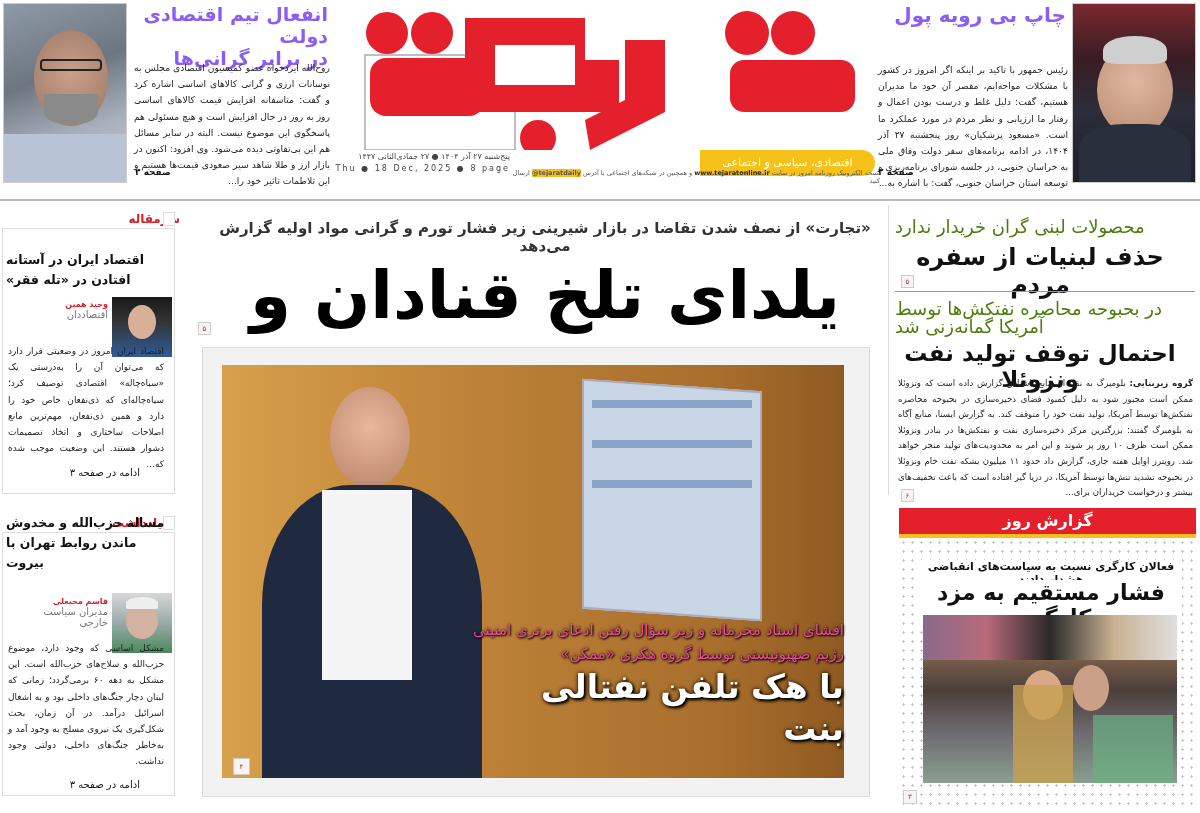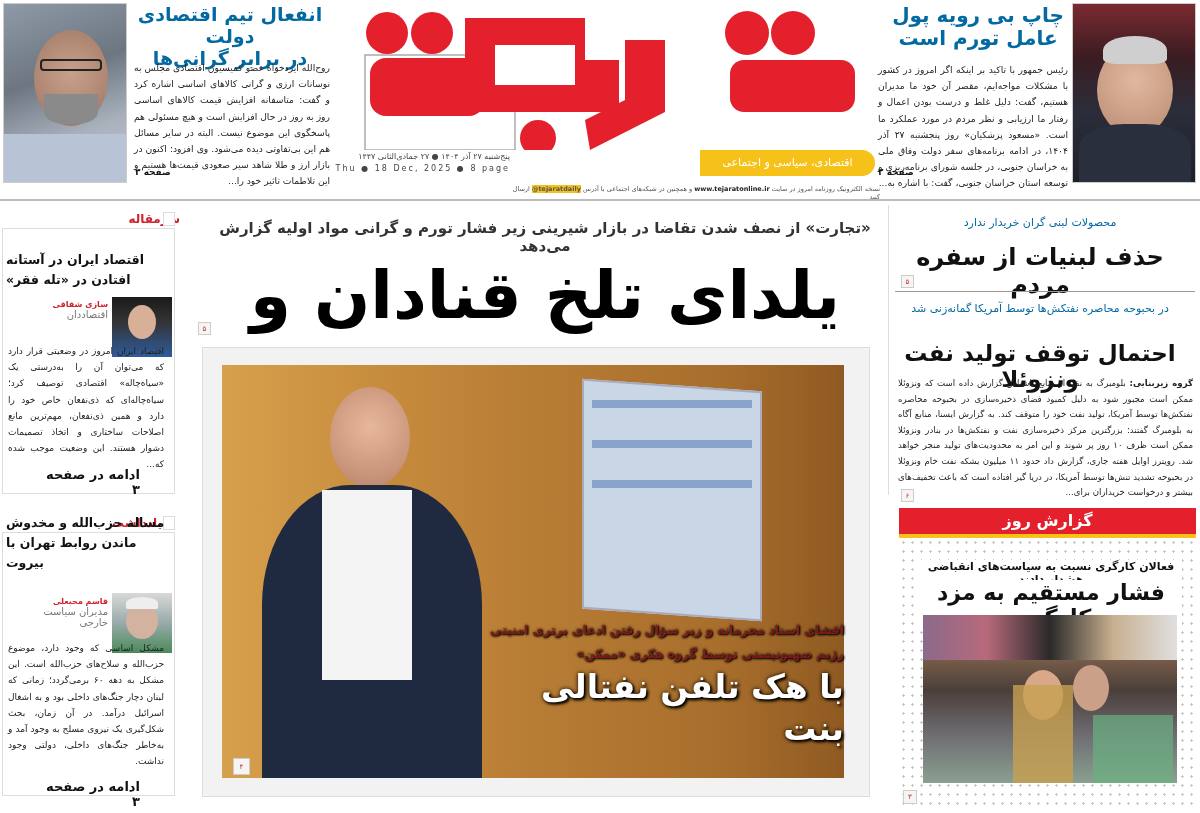--- a/index.html
+++ b/index.html
@@ -2,63 +2,62 @@
 <html><head>
 <meta charset="utf-8">
 <style>
 *{box-sizing:border-box;margin:0;padding:0}
 html,body{width:1200px;height:813px;overflow:hidden;background:#fff}
 body{font-family:"DejaVu Sans",sans-serif;color:#111;position:relative;direction:rtl}
 .abs{position:absolute}
 .top-right-photo{left:1072px;top:3px;width:124px;height:180px;background:linear-gradient(180deg,#7a2a30 0%,#3a1c22 30%,#2b2d3a 60%,#1e1f28 100%);border:1px solid #ccc;overflow:hidden}
 .top-left-photo{left:3px;top:3px;width:124px;height:180px;background:linear-gradient(160deg,#8e9aa8 0%,#6d7680 40%,#a8b0bc 70%,#c8ccd4 100%);border:1px solid #ccc;overflow:hidden}
 .face{position:absolute;border-radius:50%}
-.lead-title{font-weight:bold;text-align:center;line-height:1.15;color:#0369a1}
+.lead-title{font-weight:bold;line-height:1.15;color:#8b5cf6}
 .lead-body{font-size:9.2px;line-height:16.2px;text-align:justify;color:#222}
 .page-ref{font-size:9px;font-weight:bold;color:#111}
 .logo-wrap{left:335px;top:0;width:540px;height:150px}
 .tagline{left:700px;top:150px;width:175px;height:26px;background:#f6c21a;border-radius:0 13px 13px 0;color:#fff;font-size:11px;text-align:center;line-height:26px}
 .meta{left:330px;top:151px;width:180px;font-size:8px;line-height:12px;color:#444;text-align:right}
-.weburl{left:510px;top:185px;width:370px;font-size:6.5px;color:#555;text-align:right}
+.weburl{left:510px;top:169px;width:370px;font-size:6.5px;color:#555;text-align:right}
 .rule{left:0;top:199px;width:1200px;height:2px;background:#bbb}
 .kicker{left:205px;top:219px;width:680px;font-size:15px;font-weight:bold;text-align:center;color:#333}
 .mainhead{left:205px;top:253px;width:680px;font-size:66px;font-weight:900;text-align:center;line-height:86px;color:#000;letter-spacing:-1px}
 .pgbox{width:13px;height:13px;border:1px solid #ccc;background:#f7f4f4;font-size:7px;color:#c0303a;text-align:center;line-height:12px}
 .photo-frame{left:202px;top:347px;width:668px;height:450px;background:#f2f2f2;border:1px solid #ddd}
 .main-photo{left:222px;top:365px;width:622px;height:413px;background:linear-gradient(90deg,#d7a04c 0%,#c4893b 30%,#b57a33 55%,#a86e2c 80%,#8f5a22 100%);overflow:hidden}
-.overlay-kicker{font-size:12px;font-weight:bold;color:#7f1d1d;text-shadow:0 0 3px #000,1px 1px 2px #000;text-align:right;line-height:24px}
+.overlay-kicker{font-size:15px;font-weight:normal;color:#ec4899;text-shadow:0 0 3px #000,1px 1px 2px #000;text-align:right;line-height:24px}
 .overlay-head{font-size:33px;font-weight:900;color:#fff;text-shadow:0 0 4px #000,2px 2px 3px #000;text-align:right;line-height:42px}
 .side-section{border:1px solid #ddd;background:#fff}
 .sec-label{font-size:12px;color:#d0202c;font-weight:bold}
 .sec-tab{background:#fff;border:1px solid #ddd;width:12px;height:14px}
 .col-head{font-size:12.5px;font-weight:bold;text-align:left;line-height:20px;color:#111}
 .author{font-size:8px;color:#d0202c;font-weight:bold;text-align:right}
 .author-role{font-size:10px;color:#777;text-align:right}
 .col-body{font-size:9px;line-height:16.2px;color:#222;text-align:justify}
-.cont{font-size:13px;font-weight:bold;color:#111}
-.rc-sub{font-size:11px;color:#0369a1;text-align:center}
+.cont{font-size:10px;font-weight:normal;color:#111}
+.rc-sub{font-size:18px;color:#4d7c0f;text-align:left}
 .rc-head{font-size:23px;font-weight:900;text-align:center;color:#111}
 .rc-body{font-size:8.6px;line-height:15.6px;color:#222;text-align:justify}
 .banner{left:899px;top:508px;width:297px;height:26px;background:#e3202c;color:#fff;font-size:16px;font-weight:bold;text-align:center;line-height:26px}
 .banner-strip{left:899px;top:534px;width:297px;height:4px;background:#f6c21a}
 .dotted{left:899px;top:538px;width:297px;height:270px;background-image:radial-gradient(#c8c8c8 1px,transparent 1.2px);background-size:9px 9px}
 .market-photo{left:923px;top:615px;width:254px;height:168px;background:linear-gradient(180deg,#5a4a3c 0%,#7a5e4a 25%,#4b3f3a 45%,#6d6a70 70%,#8aa090 100%);overflow:hidden}
 .vline{width:1px;background:#ddd}
 </style>
 </head>
 <body>
 
 <div class="abs top-right-photo">
   <div class="face" style="left:24px;top:40px;width:76px;height:92px;background:radial-gradient(circle at 50% 40%,#e0b8a0,#b88a70);"></div>
   <div class="face" style="left:30px;top:32px;width:64px;height:28px;background:#cfcfcf;border-radius:50% 50% 20% 20%"></div>
   <div class="abs" style="left:6px;top:120px;width:112px;height:60px;background:#2a2f3e;border-radius:40% 40% 0 0"></div>
 </div>
 <div class="abs lead-title" style="left:890px;top:4px;width:176px;font-size:20px;">
   <div>چاپ بی رویه پول</div>
-  <div>عامل تورم است</div>
 </div>
 <div class="abs lead-body" style="left:878px;top:62px;width:190px;">رئیس جمهور با تاکید بر اینکه اگر امروز در کشور با مشکلات مواجه‌ایم، مقصر آن خود ما مدیران هستیم، گفت: دلیل غلط و درست بودن اعمال و رفتار ما ارزیابی و نظر مردم در مورد عملکرد ما است. «مسعود پزشکیان» روز پنجشنبه ۲۷ آذر ۱۴۰۴، در ادامه برنامه‌های سفر دولت وفاق ملی به خراسان جنوبی، در جلسه شورای برنامه‌ریزی و توسعه استان خراسان جنوبی، گفت: با اشاره به...</div>
 <div class="abs page-ref" style="left:878px;top:167px;">صفحه ۲</div>
 
 <div class="abs top-left-photo">
   <div class="face" style="left:30px;top:26px;width:74px;height:96px;background:radial-gradient(circle at 50% 45%,#c9a08a,#9a7462);"></div>
   <div class="abs" style="left:36px;top:55px;width:62px;height:12px;border:2px solid #222;border-radius:4px"></div>
   <div class="abs" style="left:40px;top:90px;width:54px;height:30px;background:#8a8a8a;border-radius:0 0 40% 40%"></div>
   <div class="abs" style="left:0;top:130px;width:124px;height:50px;background:#b9c3d6"></div>
 </div>
@@ -130,21 +129,21 @@
 <div class="abs side-section" style="left:2px;top:228px;width:173px;height:266px"></div>
 <div class="abs" style="left:100px;top:208px;width:80px;text-align:right">
   <span class="sec-label">سرمقاله</span>
 </div>
 <div class="abs sec-tab" style="left:163px;top:212px"></div>
 <div class="abs col-head" style="left:6px;top:250px;width:168px">اقتصاد ایران در آستانه افتادن در «تله فقر»</div>
 <div class="abs" style="left:112px;top:297px;width:60px;height:60px;background:linear-gradient(180deg,#1a1a1a 0%,#333 40%,#2f5c9a 100%)">
   <div class="face" style="left:16px;top:8px;width:28px;height:34px;background:#d8b098"></div>
 </div>
 <div class="abs" style="left:40px;top:300px;width:68px">
-  <div class="author">سازی شقاقی</div>
+  <div class="author">وحید همین</div>
   <div class="author-role">اقتصاددان</div>
 </div>
 <div class="abs col-body" style="left:8px;top:343px;width:156px;text-indent:0">اقتصاد ایران امروز در وضعیتی قرار دارد که می‌توان آن را به‌درستی یک «سیاه‌چاله» اقتصادی توصیف کرد؛ سیاه‌چاله‌ای که ذی‌نفعان خاص خود را دارد و همین ذی‌نفعان، مهم‌ترین مانع اصلاحات ساختاری و اتخاذ تصمیمات دشوار هستند. این وضعیت موجب شده که...</div>
 <div class="abs cont" style="left:40px;top:467px;width:100px;text-align:right">ادامه در صفحه ۳</div>
 
 <div class="abs side-section" style="left:2px;top:532px;width:173px;height:264px"></div>
 <div class="abs" style="left:90px;top:512px;width:72px;text-align:right">
   <span class="sec-label">یادداشت</span>
 </div>
 <div class="abs sec-tab" style="left:163px;top:516px"></div>

